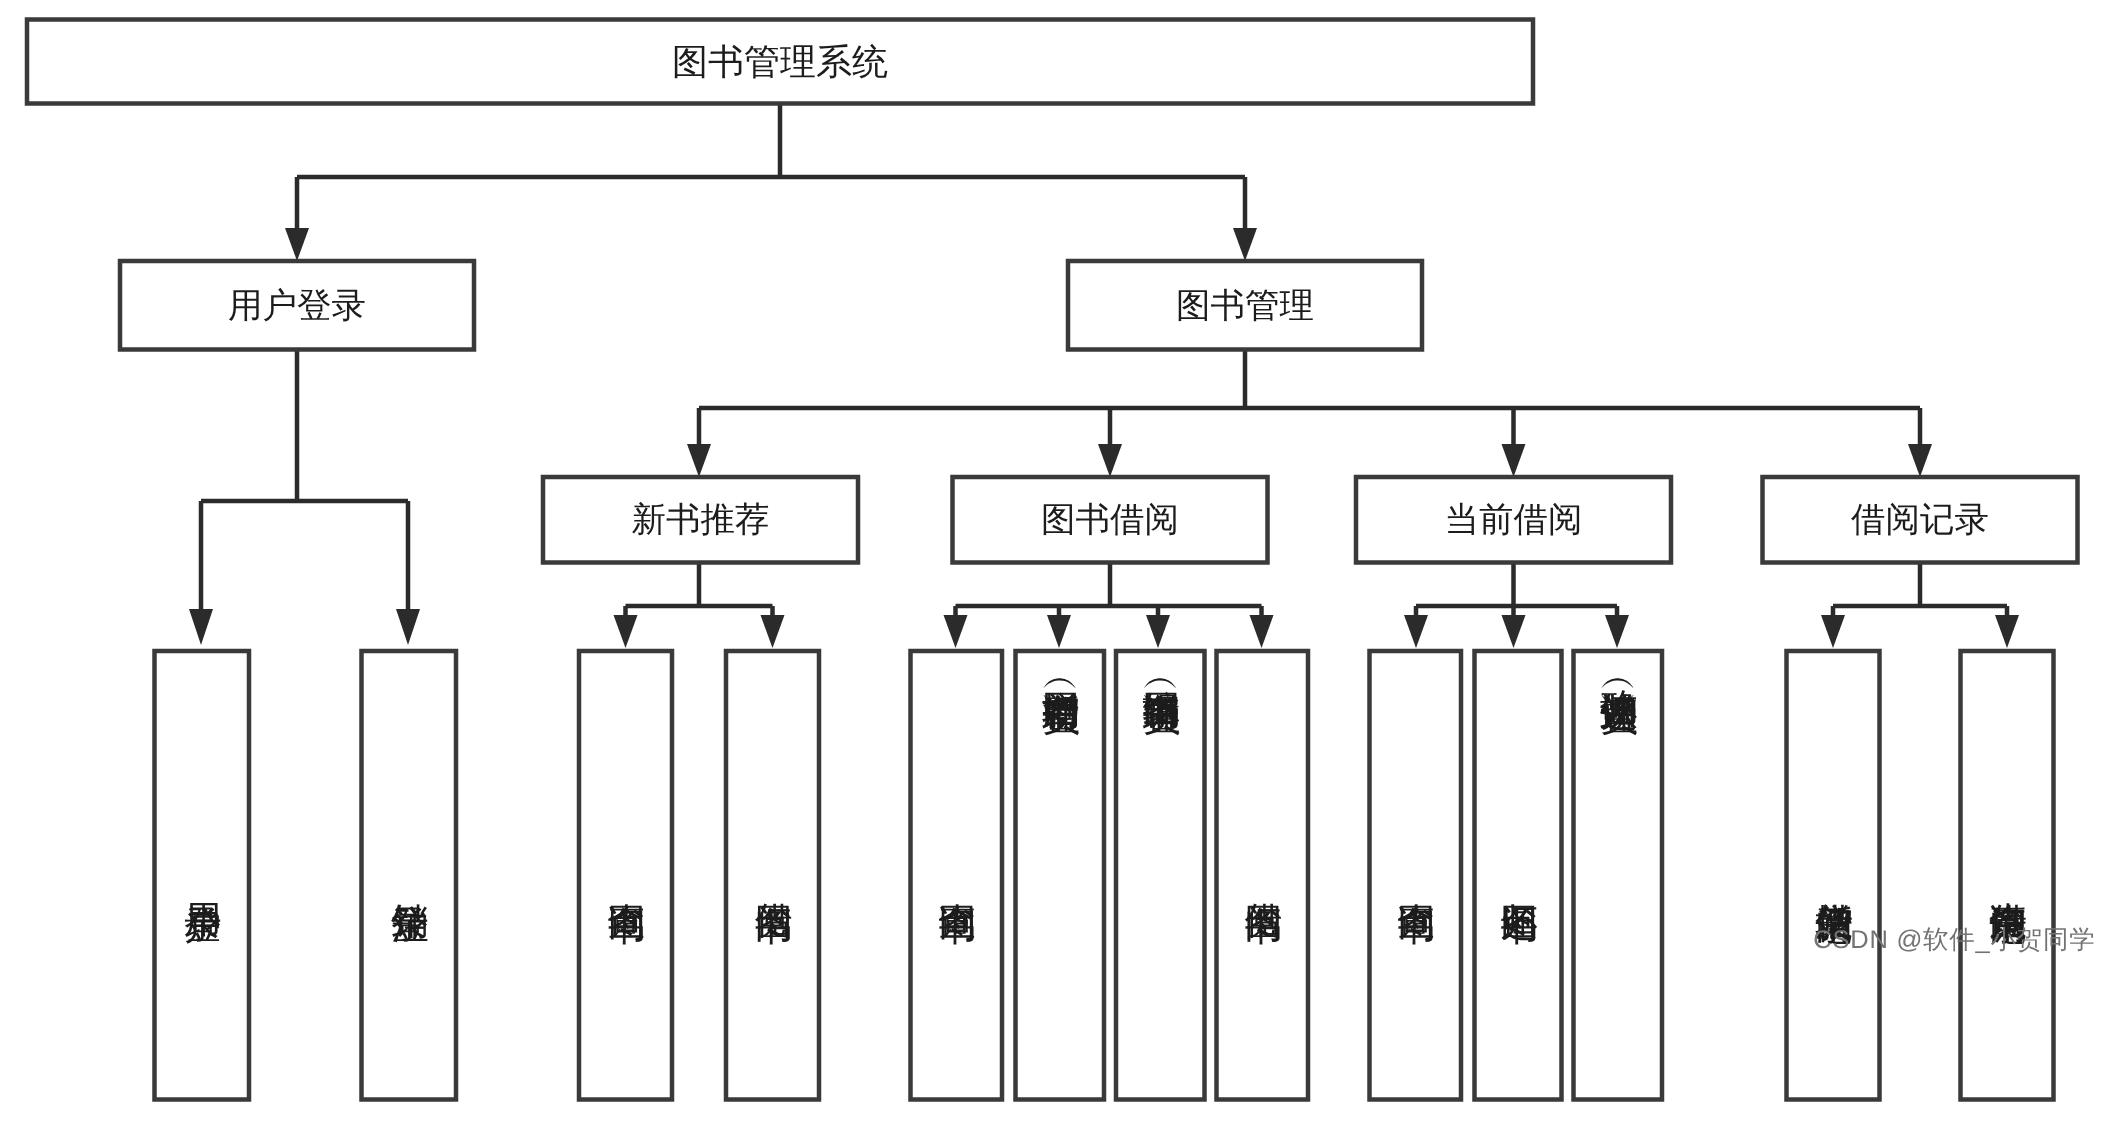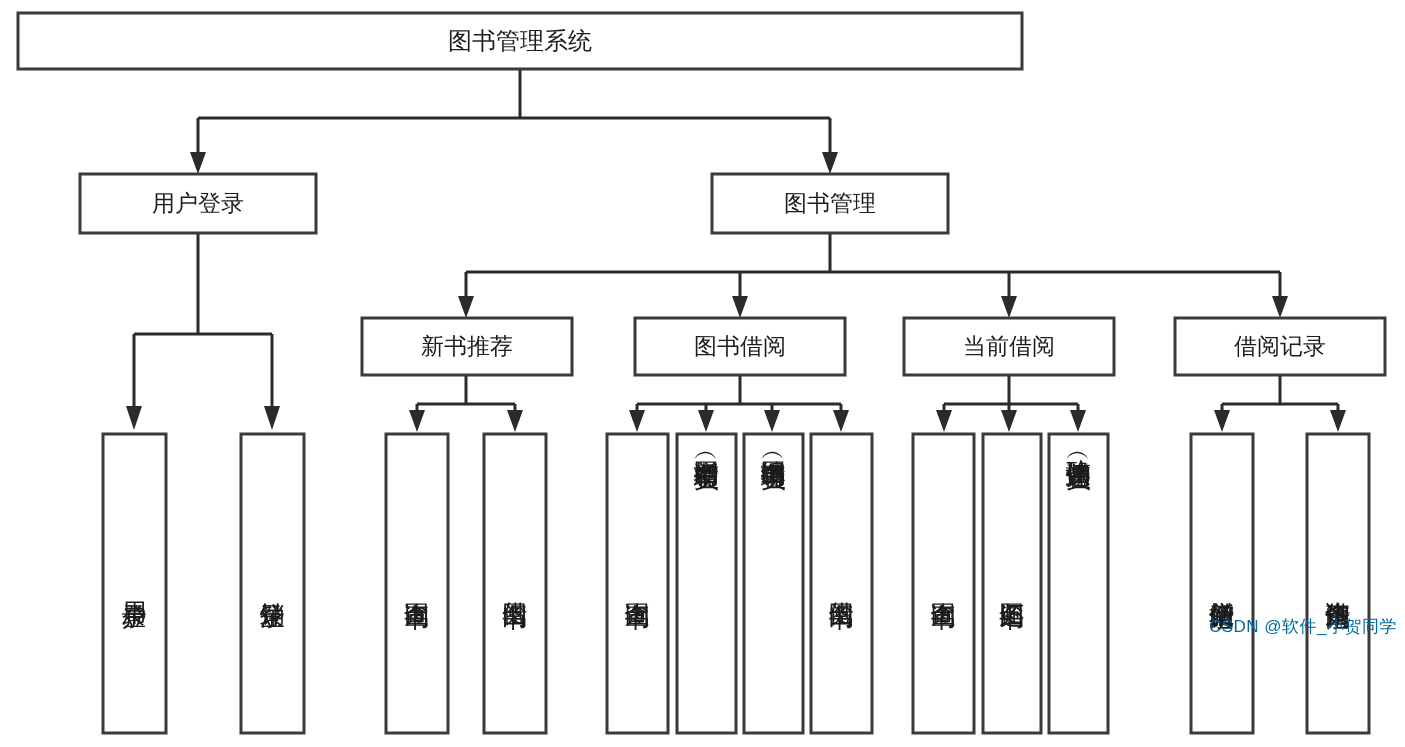--- a/index.html
+++ b/index.html
@@ -71,21 +71,21 @@
     color: #1c1c1c;
     letter-spacing: 1px;
     white-space: nowrap;
   }
   #watermark {
     position: absolute;
     right: 8px;
     bottom: 6px;
     font-family: "Liberation Sans", "DejaVu Sans", sans-serif;
     font-size: 17px;
-    color: #0369a1;
+    color: #737373;
     letter-spacing: 0.5px;
     user-select: none;
   }
 </style>
 </head>
 <body>
 
 <div id="diagram-root">
 
   <svg id="tree-svg" viewBox="0 0 1405 747" xmlns="http://www.w3.org/2000/svg">

